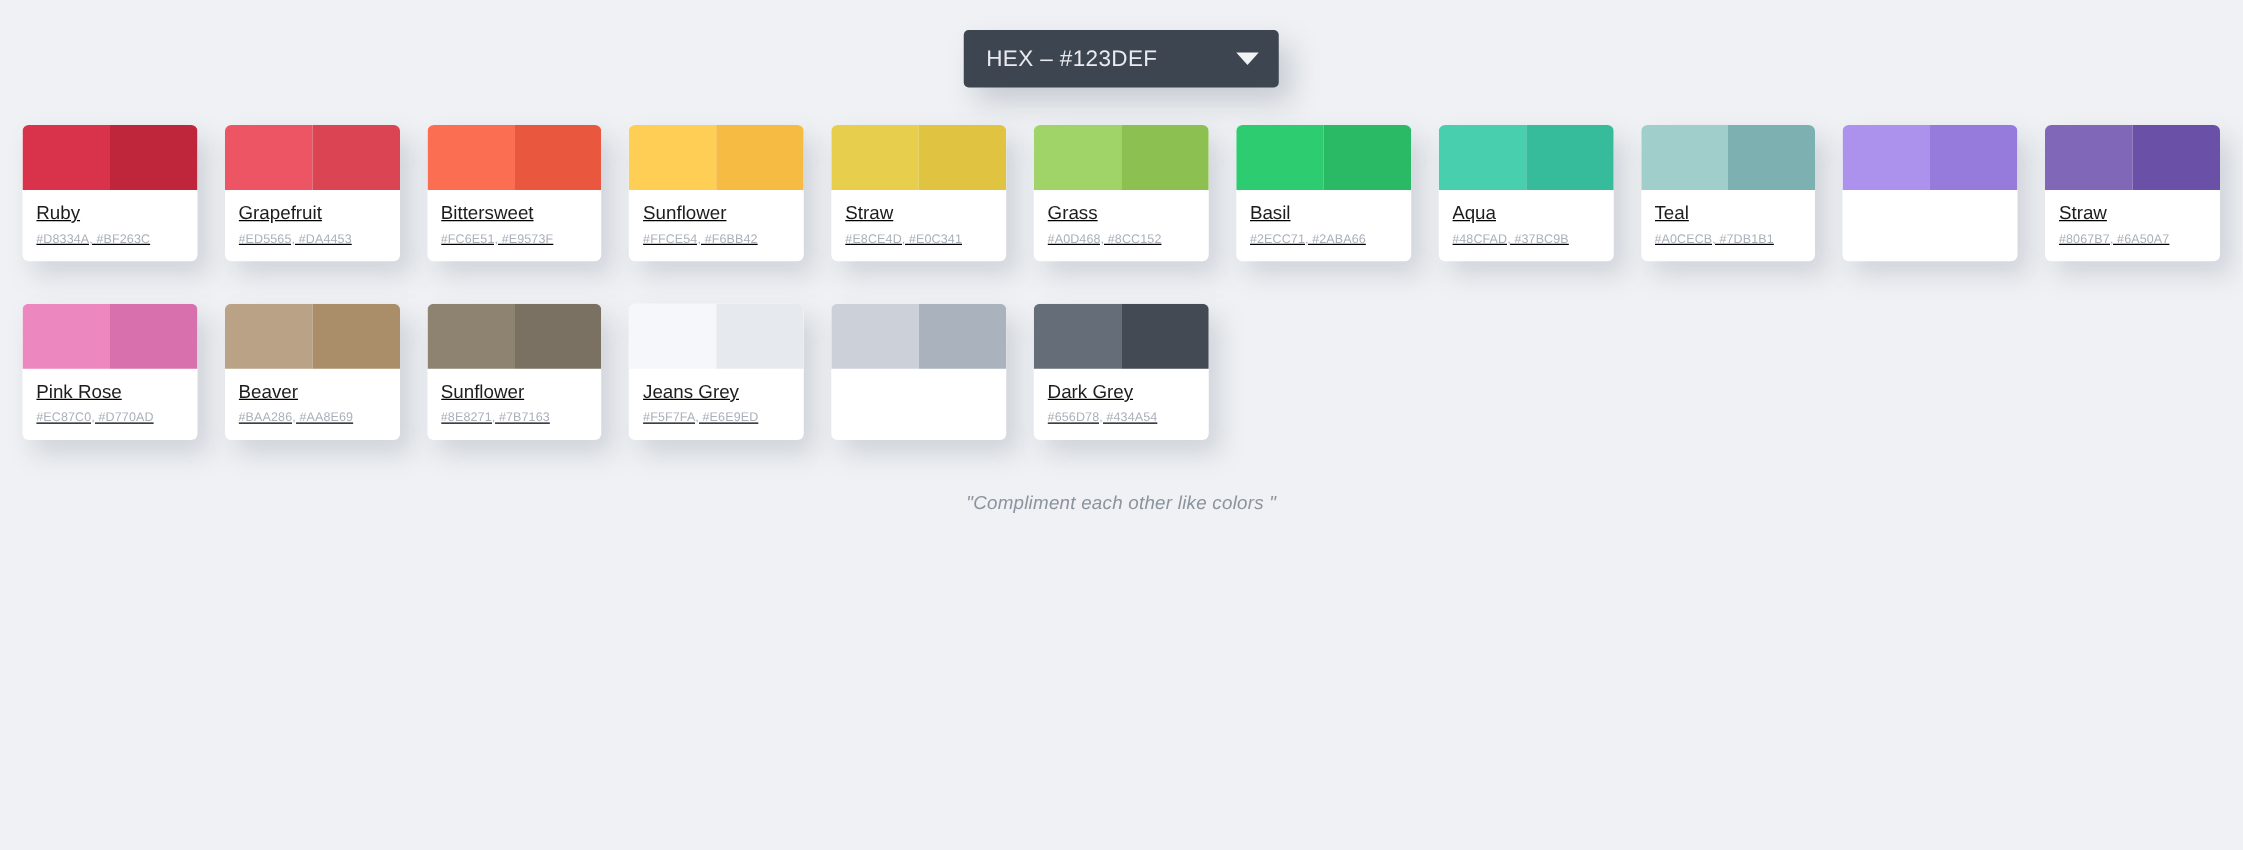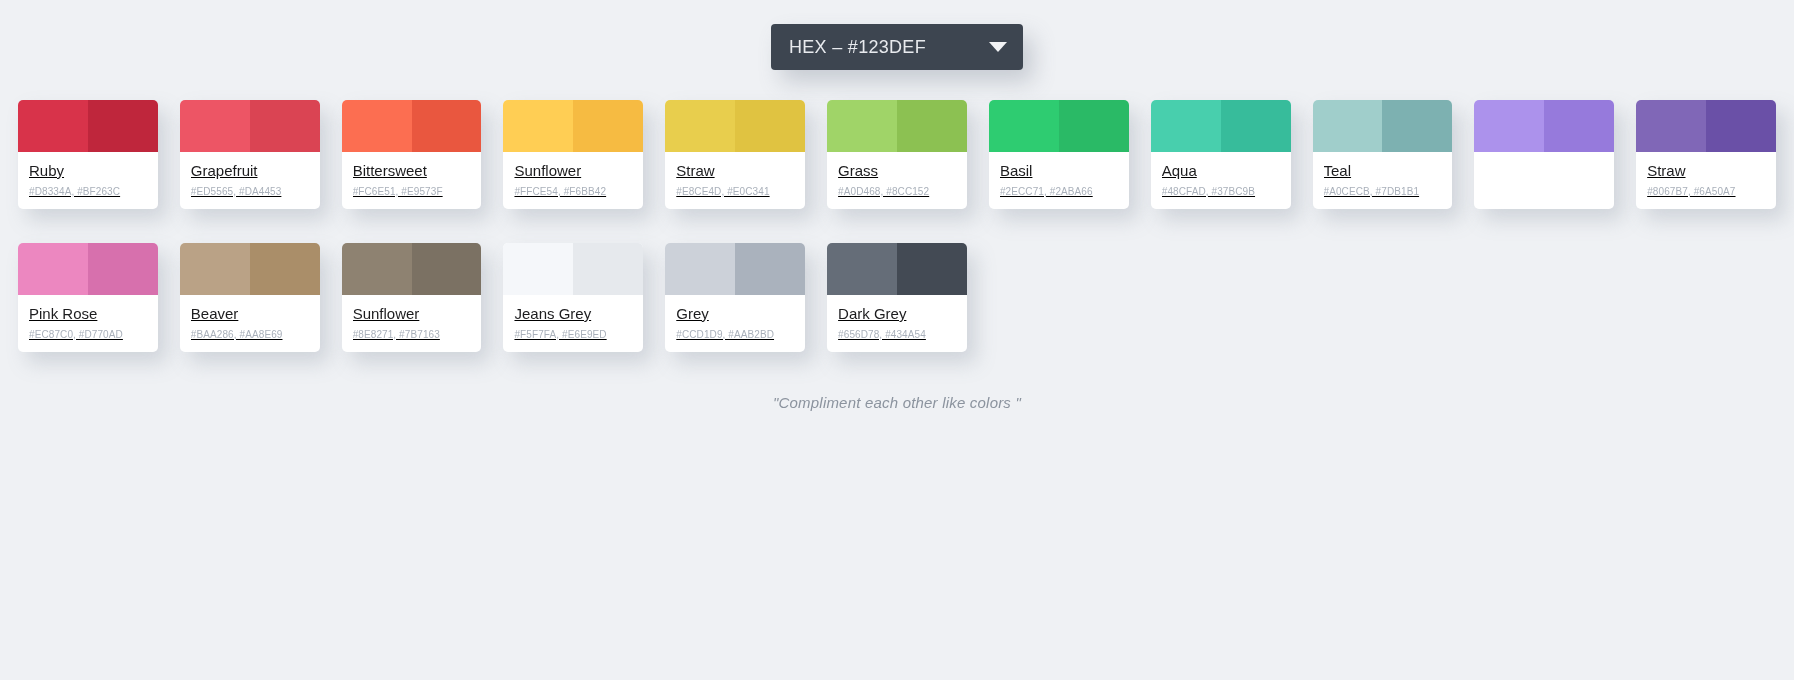--- a/index.html
+++ b/index.html
@@ -265,24 +265,20 @@
       <div class="card-body">
         <div class="card-name">Jeans Grey</div>
         <div class="card-hex">#F5F7FA, #E6E9ED</div>
       </div>
     </div>
     <div class="card">
       <div class="swatches">
         <div class="swatch" style="background: rgb(204, 209, 217);"></div>
         <div class="swatch" style="background: rgb(170, 178, 189);"></div>
       </div>
-      <div class="card-body">
-        <div class="card-name">Grey</div>
-        <div class="card-hex">#CCD1D9, #AAB2BD</div>
-      </div>
     </div>
     <div class="card">
       <div class="swatches">
         <div class="swatch" style="background: rgb(101, 109, 120);"></div>
         <div class="swatch" style="background: rgb(67, 74, 84);"></div>
       </div>
       <div class="card-body">
         <div class="card-name">Dark Grey</div>
         <div class="card-hex">#656D78, #434A54</div>
       </div>

